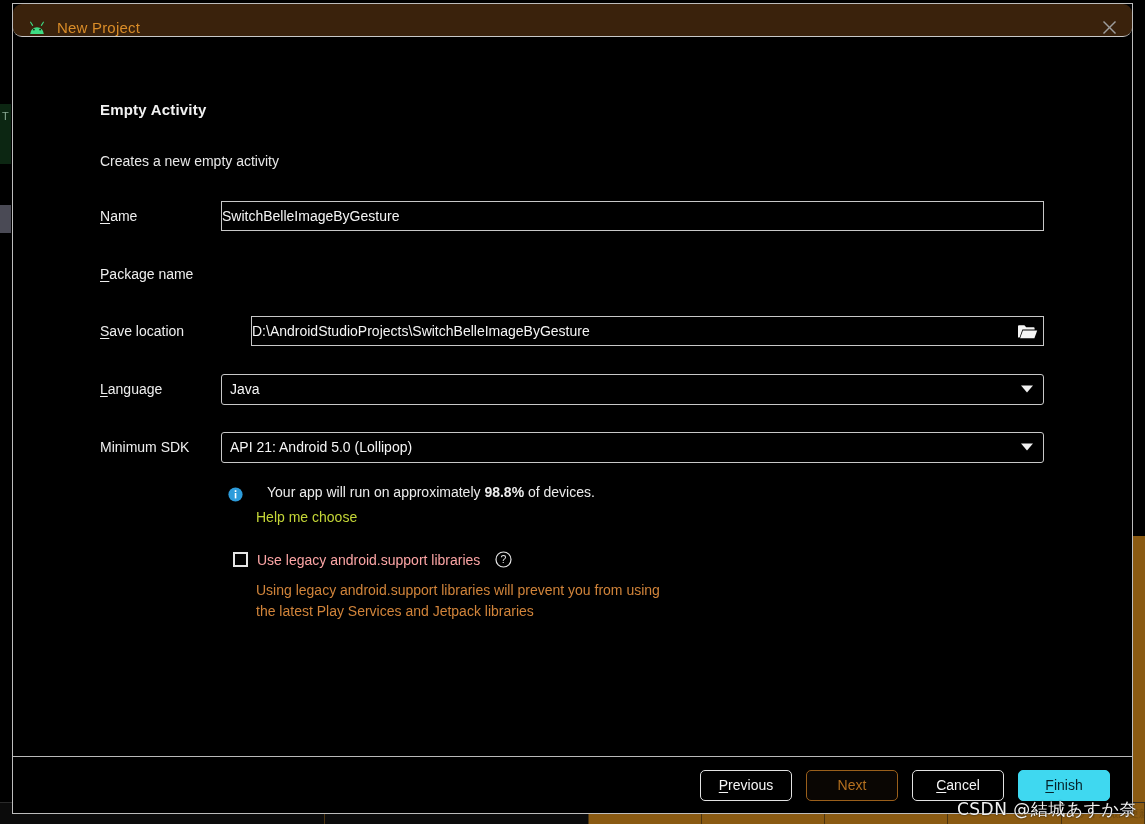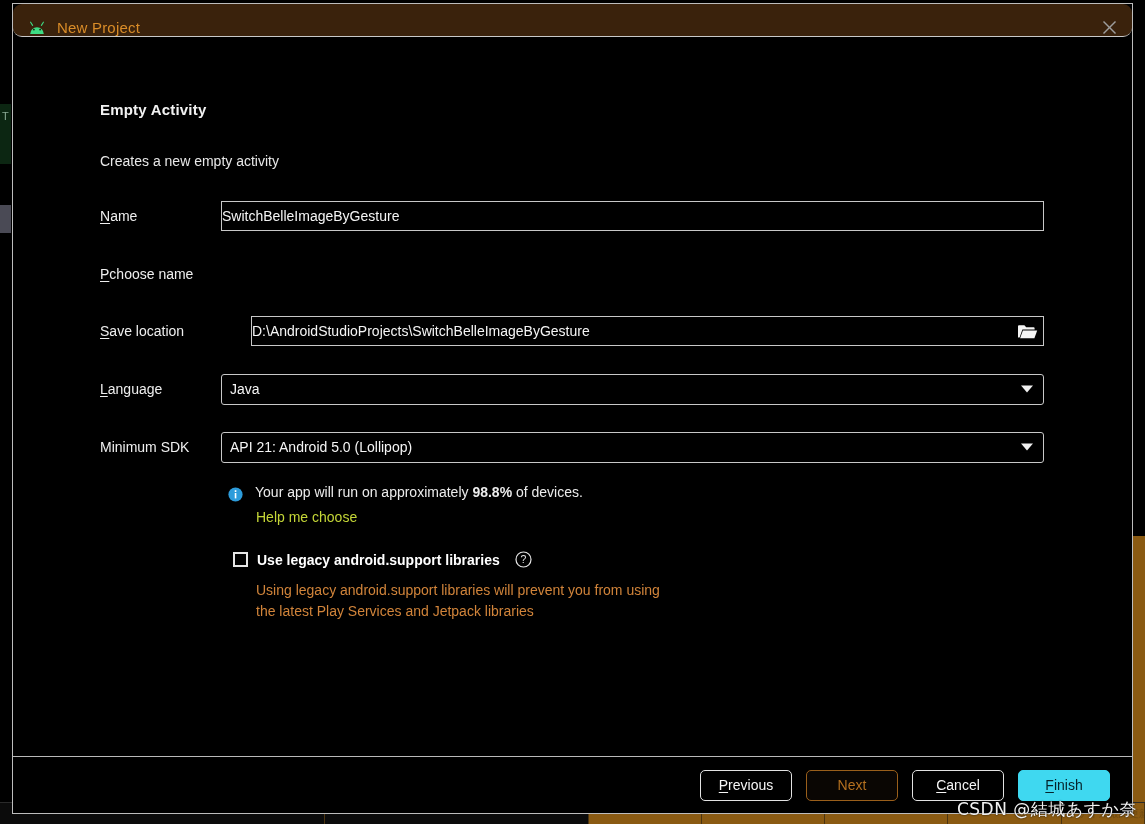--- a/index.html
+++ b/index.html
@@ -269,21 +269,21 @@
     border-top: 7px solid #f0f0f0;
   }
 
   
   .info-line {
     position: absolute;
     left: 215px;
     top: 447px;
     display: flex;
     align-items: flex-start;
-    gap: 12px;
+    gap: 24px;
   }
   .info-icon {
     width: 15px; height: 15px;
     margin-top: 3px;
     flex: 0 0 auto;
   }
   .info-text {
     color: #ececec;
     font-size: 14px;
     white-space: nowrap;
@@ -309,24 +309,23 @@
     gap: 9px;
   }
   .checkbox-box {
     width: 15px; height: 15px;
     border: 2px solid #e6e6e6;
     background: #000;
     box-sizing: border-box;
     flex: 0 0 auto;
   }
   .checkbox-label {
-    color: #ffffff;
-    font-size: 14px;
-    white-space: nowrap;
-    font-weight: bold;
+    color: #fca5a5;
+    font-size: 14px;
+    white-space: nowrap;
   }
   .help-icon {
     width: 17px; height: 17px;
     margin-left: 6px;
     flex: 0 0 auto;
   }
 
   .warning-text {
     position: absolute;
     left: 243px;
@@ -439,21 +438,21 @@
       <div class="subheading">Creates a new empty activity</div>
 
       <div class="form-row row-name">
         <span class="field-label"><span class="mn">N</span><span>ame</span></span>
         <div class="text-field">
           <span class="tf-value">SwitchBelleImageByGesture</span>
         </div>
       </div>
 
       <div class="form-row row-package">
-        <span class="field-label"><span class="mn">P</span><span>choose name</span></span>
+        <span class="field-label"><span class="mn">P</span><span>ackage name</span></span>
       </div>
 
       <div class="form-row row-location">
         <span class="field-label"><span class="mn">S</span><span>ave location</span></span>
         <div class="text-field">
           <span class="tf-value">D:\AndroidStudioProjects\SwitchBelleImageByGesture</span>
           <span class="folder-btn">
             <svg width="21" height="17" viewBox="0 0 21 17">
               <path d="M1 3.2 A1 1 0 0 1 2 2.2 H7.4 L9.2 4.2 H16.6 A1 1 0 0 1 17.6 5.2 V6.4 H5.4 L2.6 14.4 H1 Z" fill="#f4f4f4"></path>
               <path d="M5.9 7.4 H20.2 L17.4 15.2 H3.1 Z" fill="#f4f4f4"></path>

